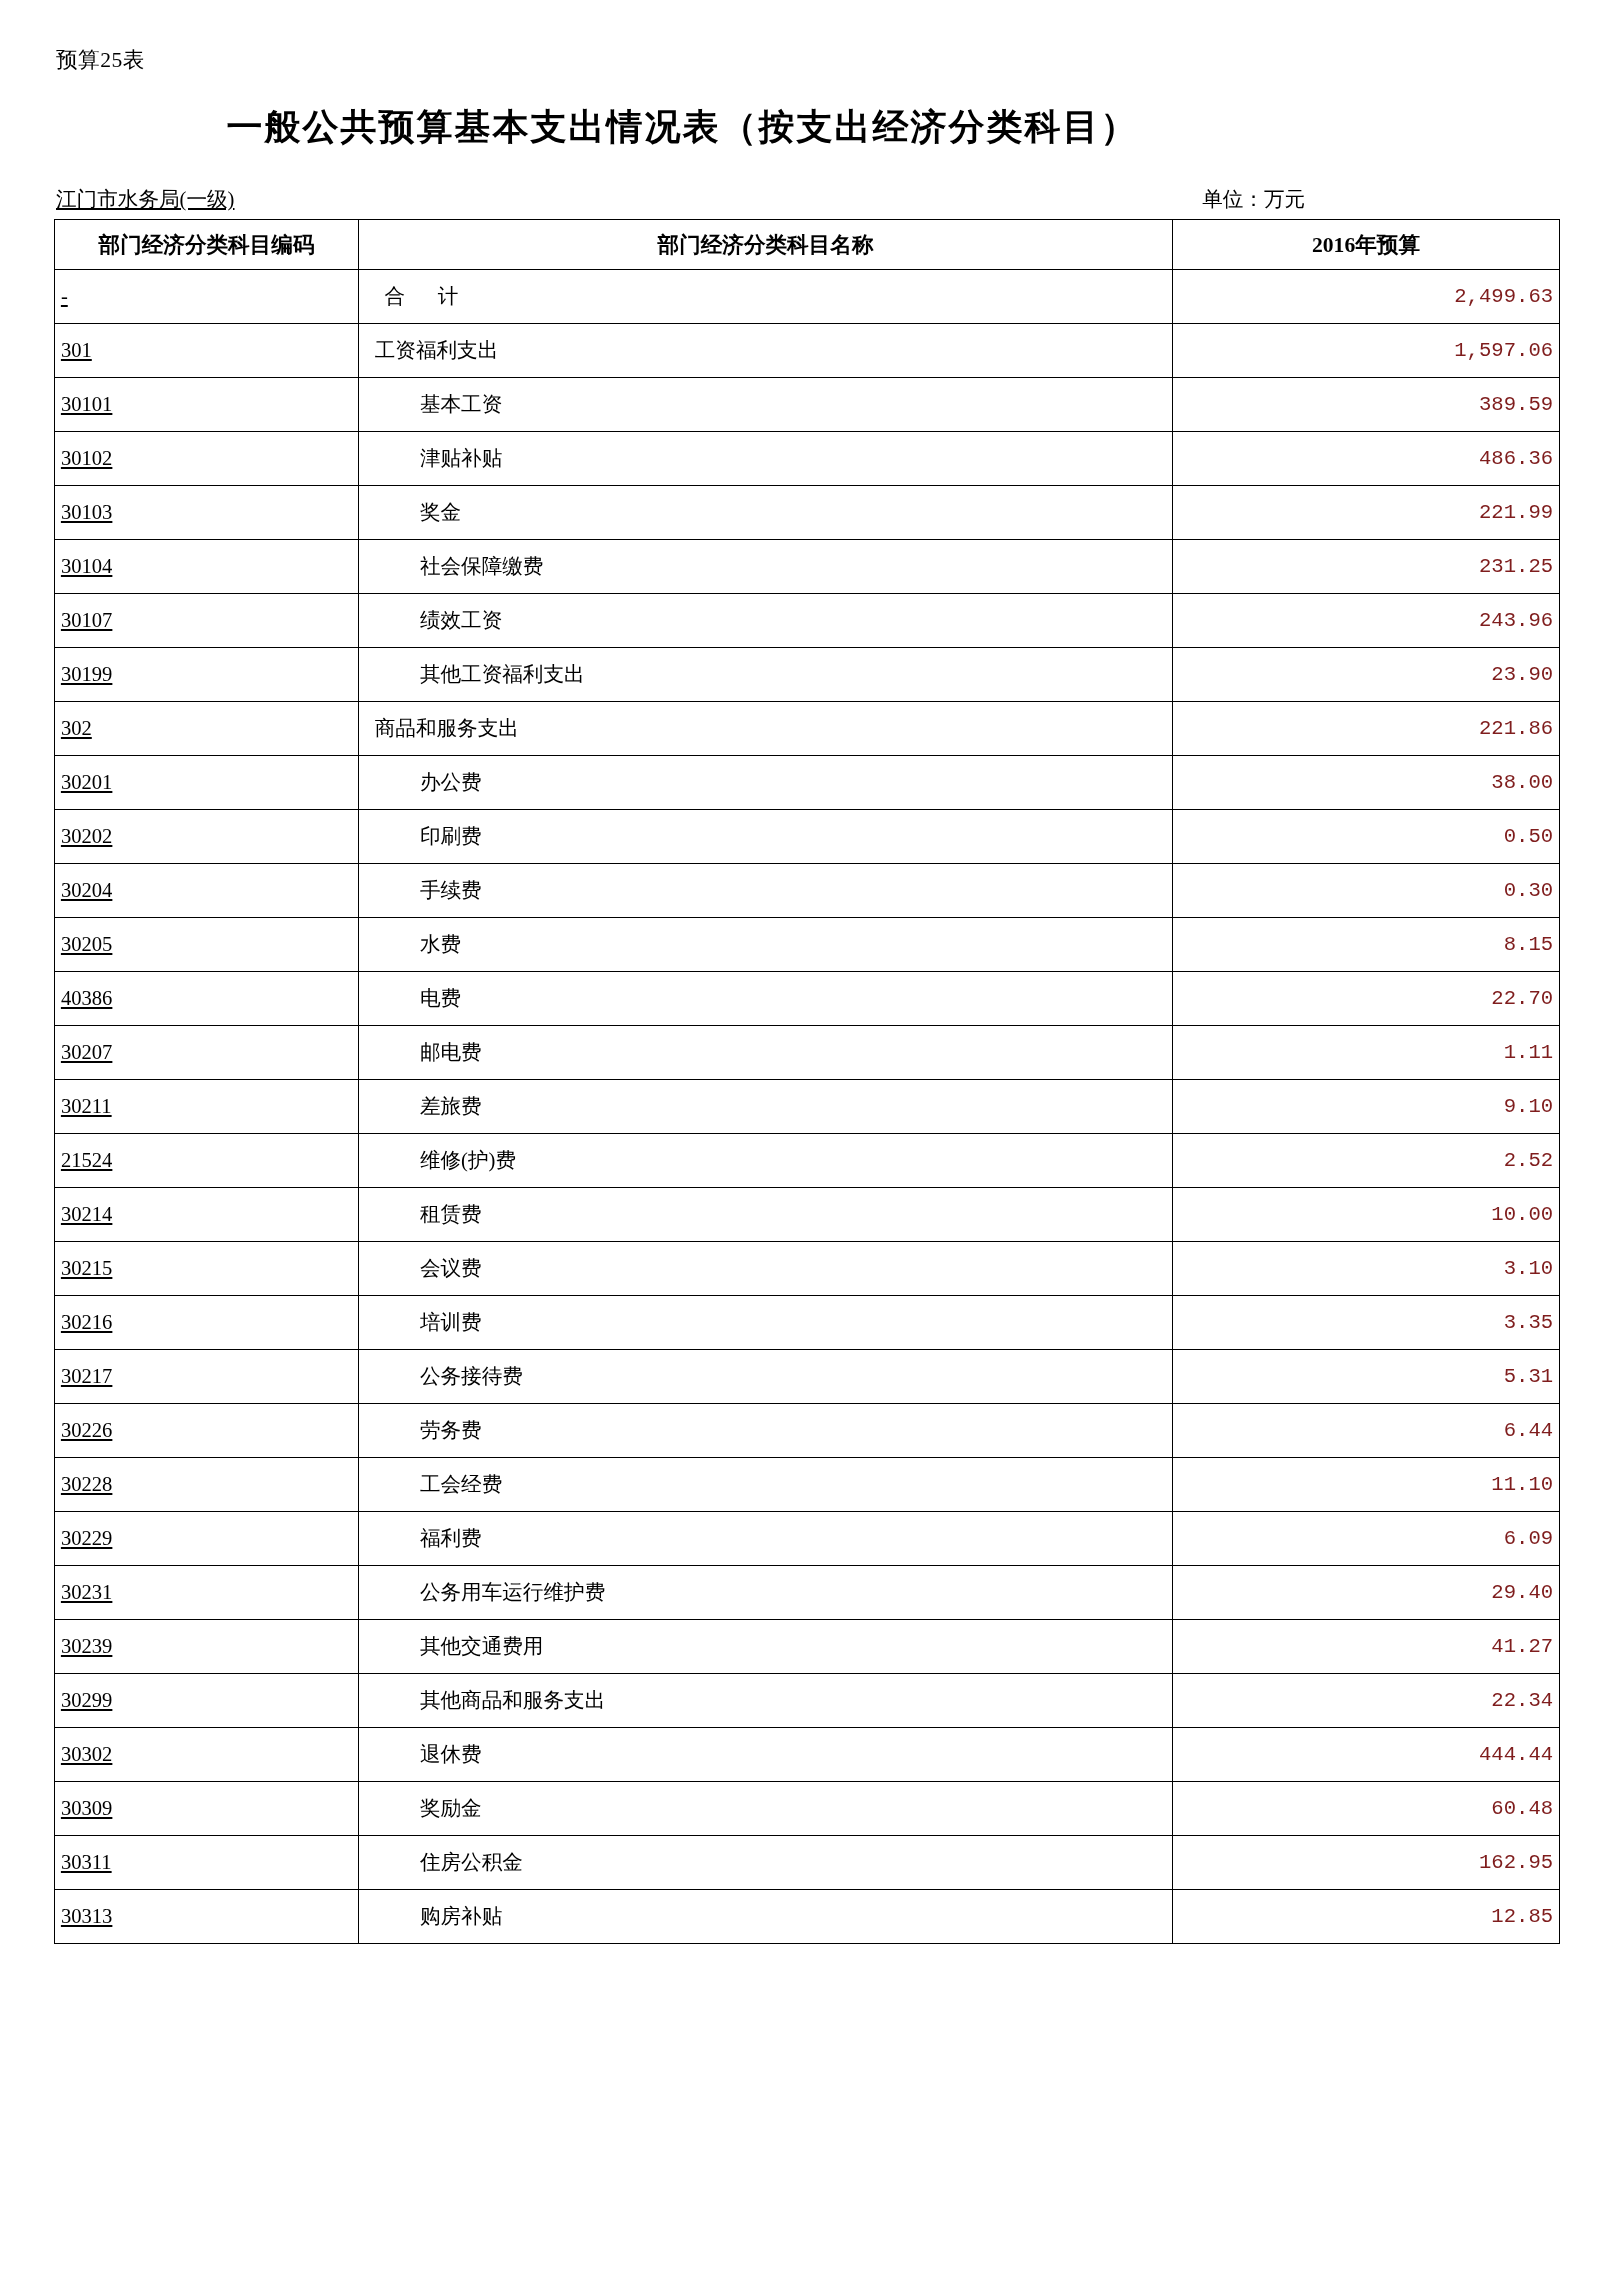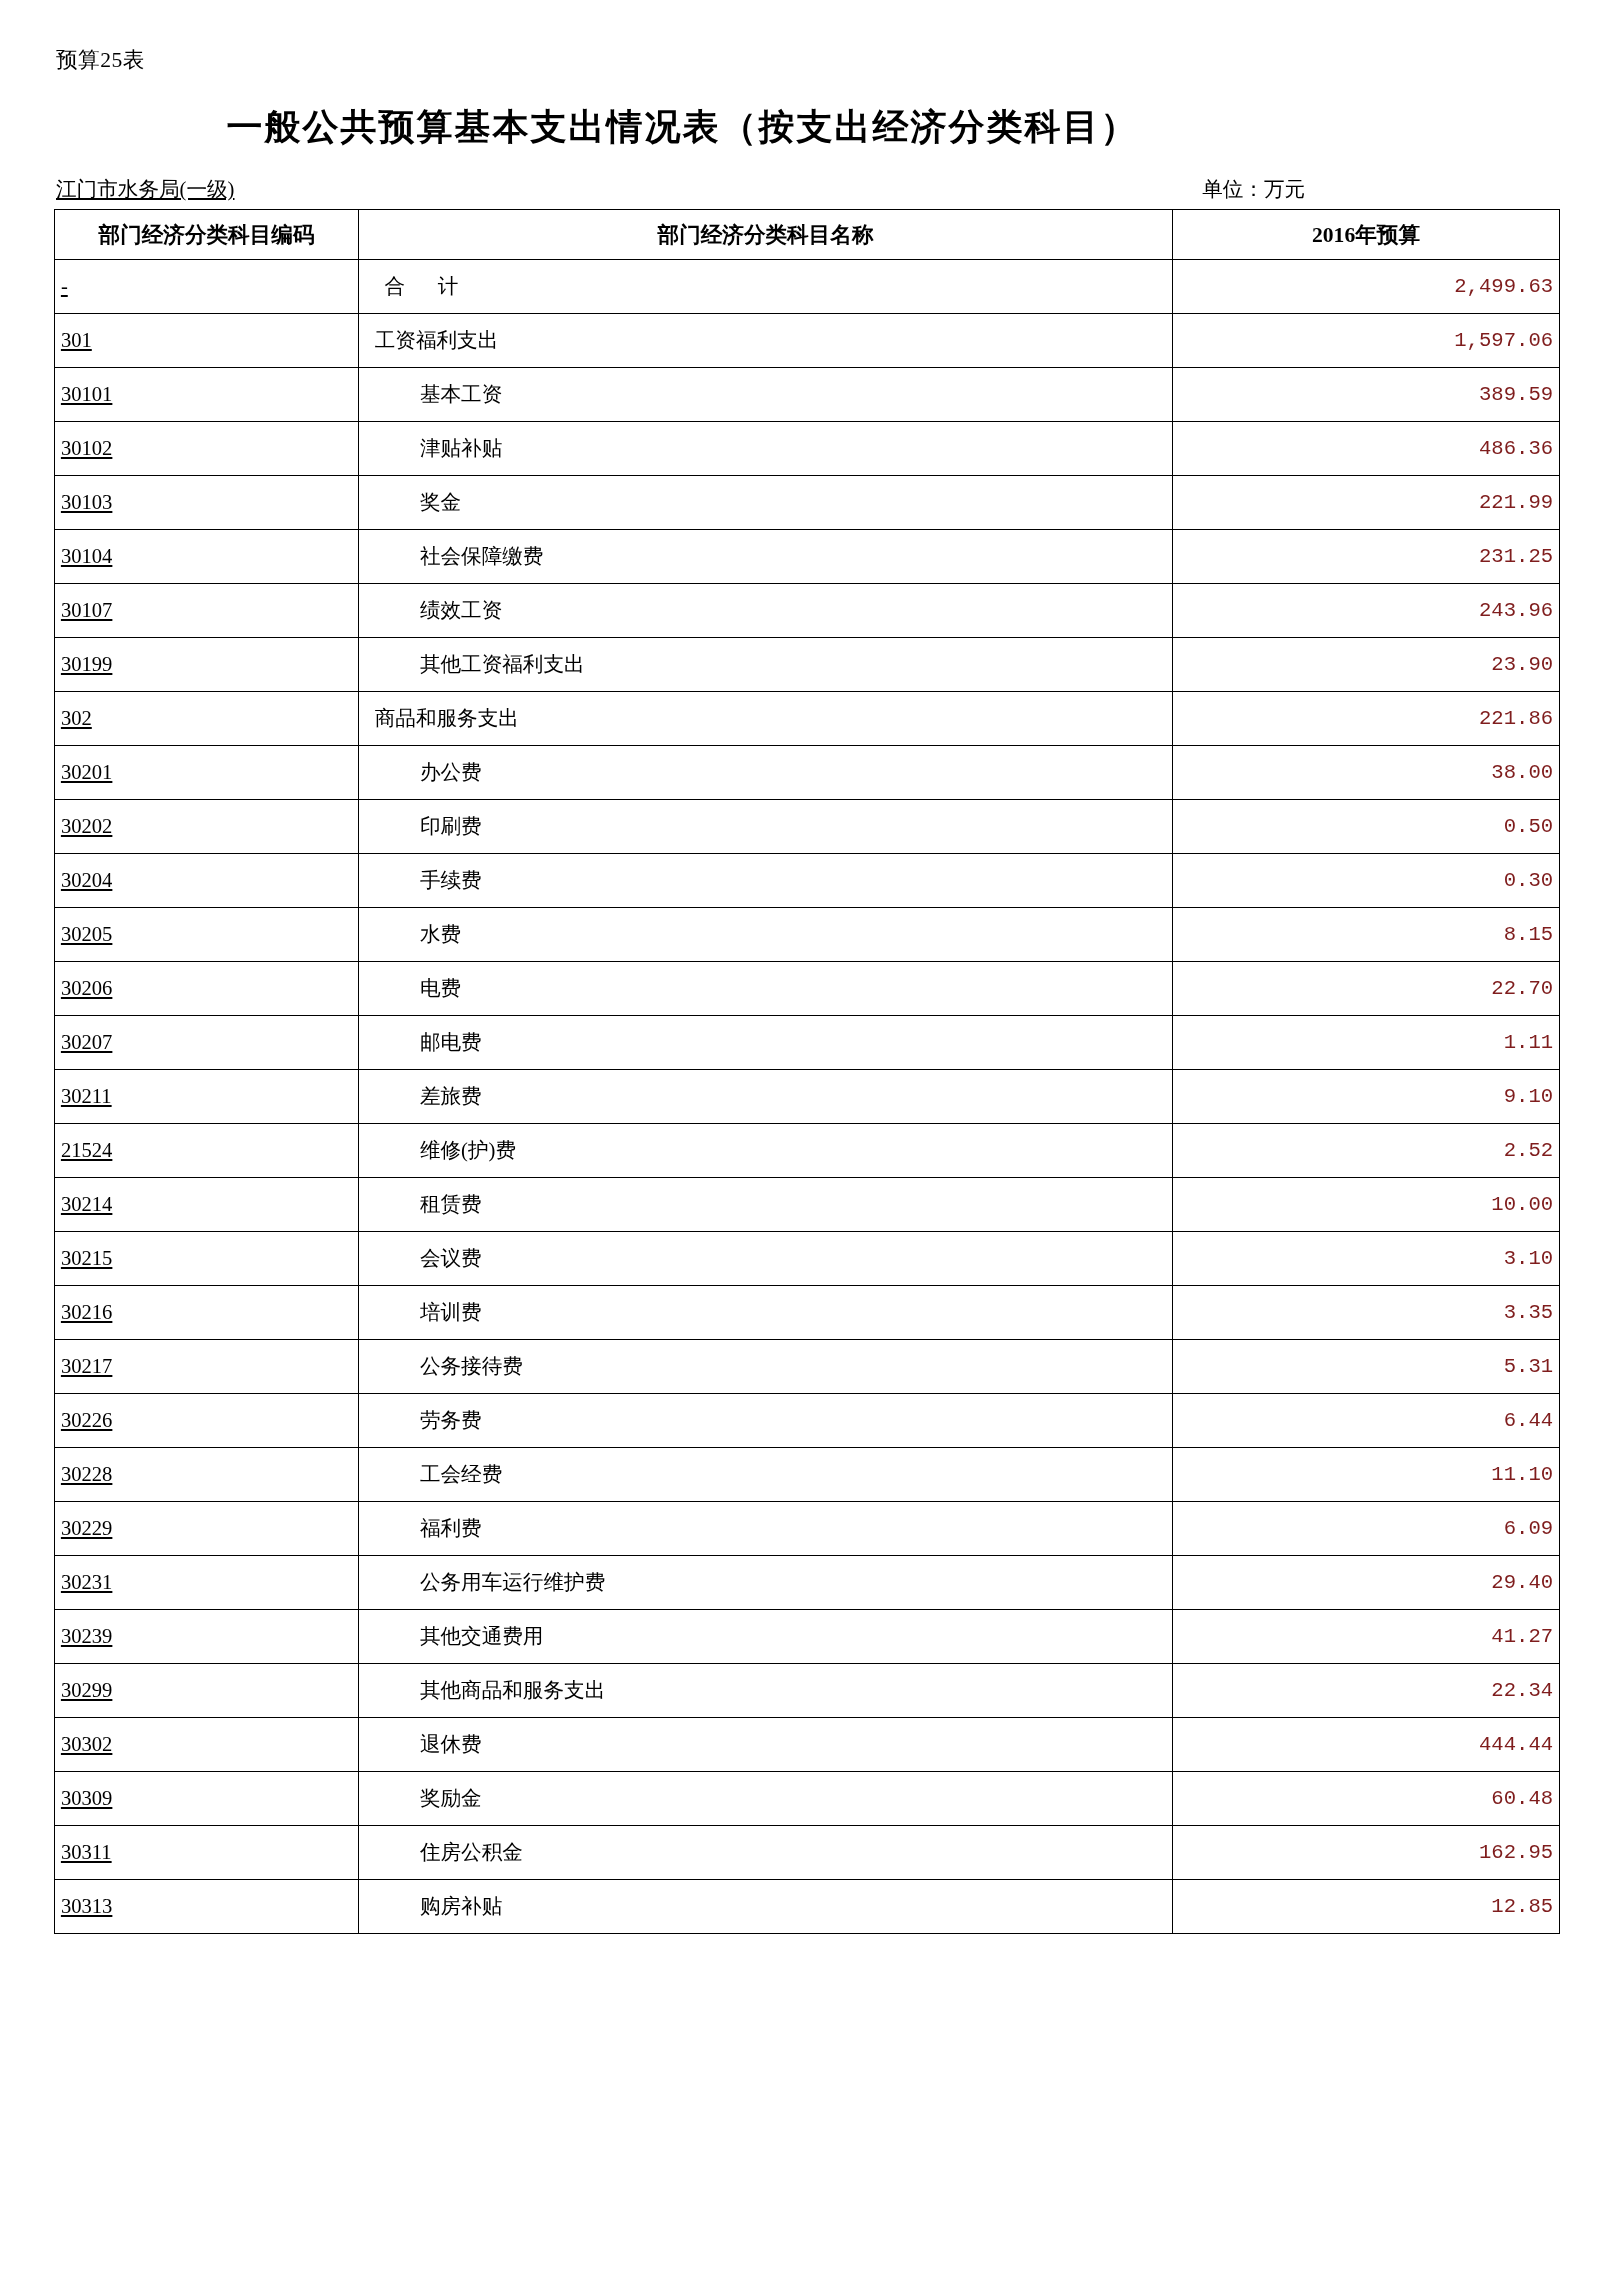--- a/index.html
+++ b/index.html
@@ -34,21 +34,21 @@
     font-weight: bold;
     letter-spacing: 2px;
     margin-top: 29px;
     margin-bottom: 0;
     font-family: "Liberation Serif", "DejaVu Serif", serif;
   }
   .subhead {
     display: flex;
     justify-content: space-between;
     align-items: flex-end;
-    margin-top: 23px;
+    margin-top: 33px;
     margin-bottom: 5.9px;
     font-size: 20.6px;
   }
   .subhead .left {
     text-decoration: underline;
     padding-left: 2px;
   }
   .subhead .right {
     padding-right: 5.9px;
   }
@@ -220,21 +220,21 @@
           <td class="cell-val"><span class="u">0.30</span></td>
         </tr>
         <tr>
           <td class="cell-code"><span class="u">30205</span></td>
           <td class="cell-name">
             <div class="lv1"><span class="u">水费</span></div>
           </td>
           <td class="cell-val"><span class="u">8.15</span></td>
         </tr>
         <tr>
-          <td class="cell-code"><span class="u">30206</span></td>
+          <td class="cell-code"><span class="u">40386</span></td>
           <td class="cell-name">
             <div class="lv1"><span class="u">电费</span></div>
           </td>
           <td class="cell-val"><span class="u">22.70</span></td>
         </tr>
         <tr>
           <td class="cell-code"><span class="u">30207</span></td>
           <td class="cell-name">
             <div class="lv1"><span class="u">邮电费</span></div>
           </td>

